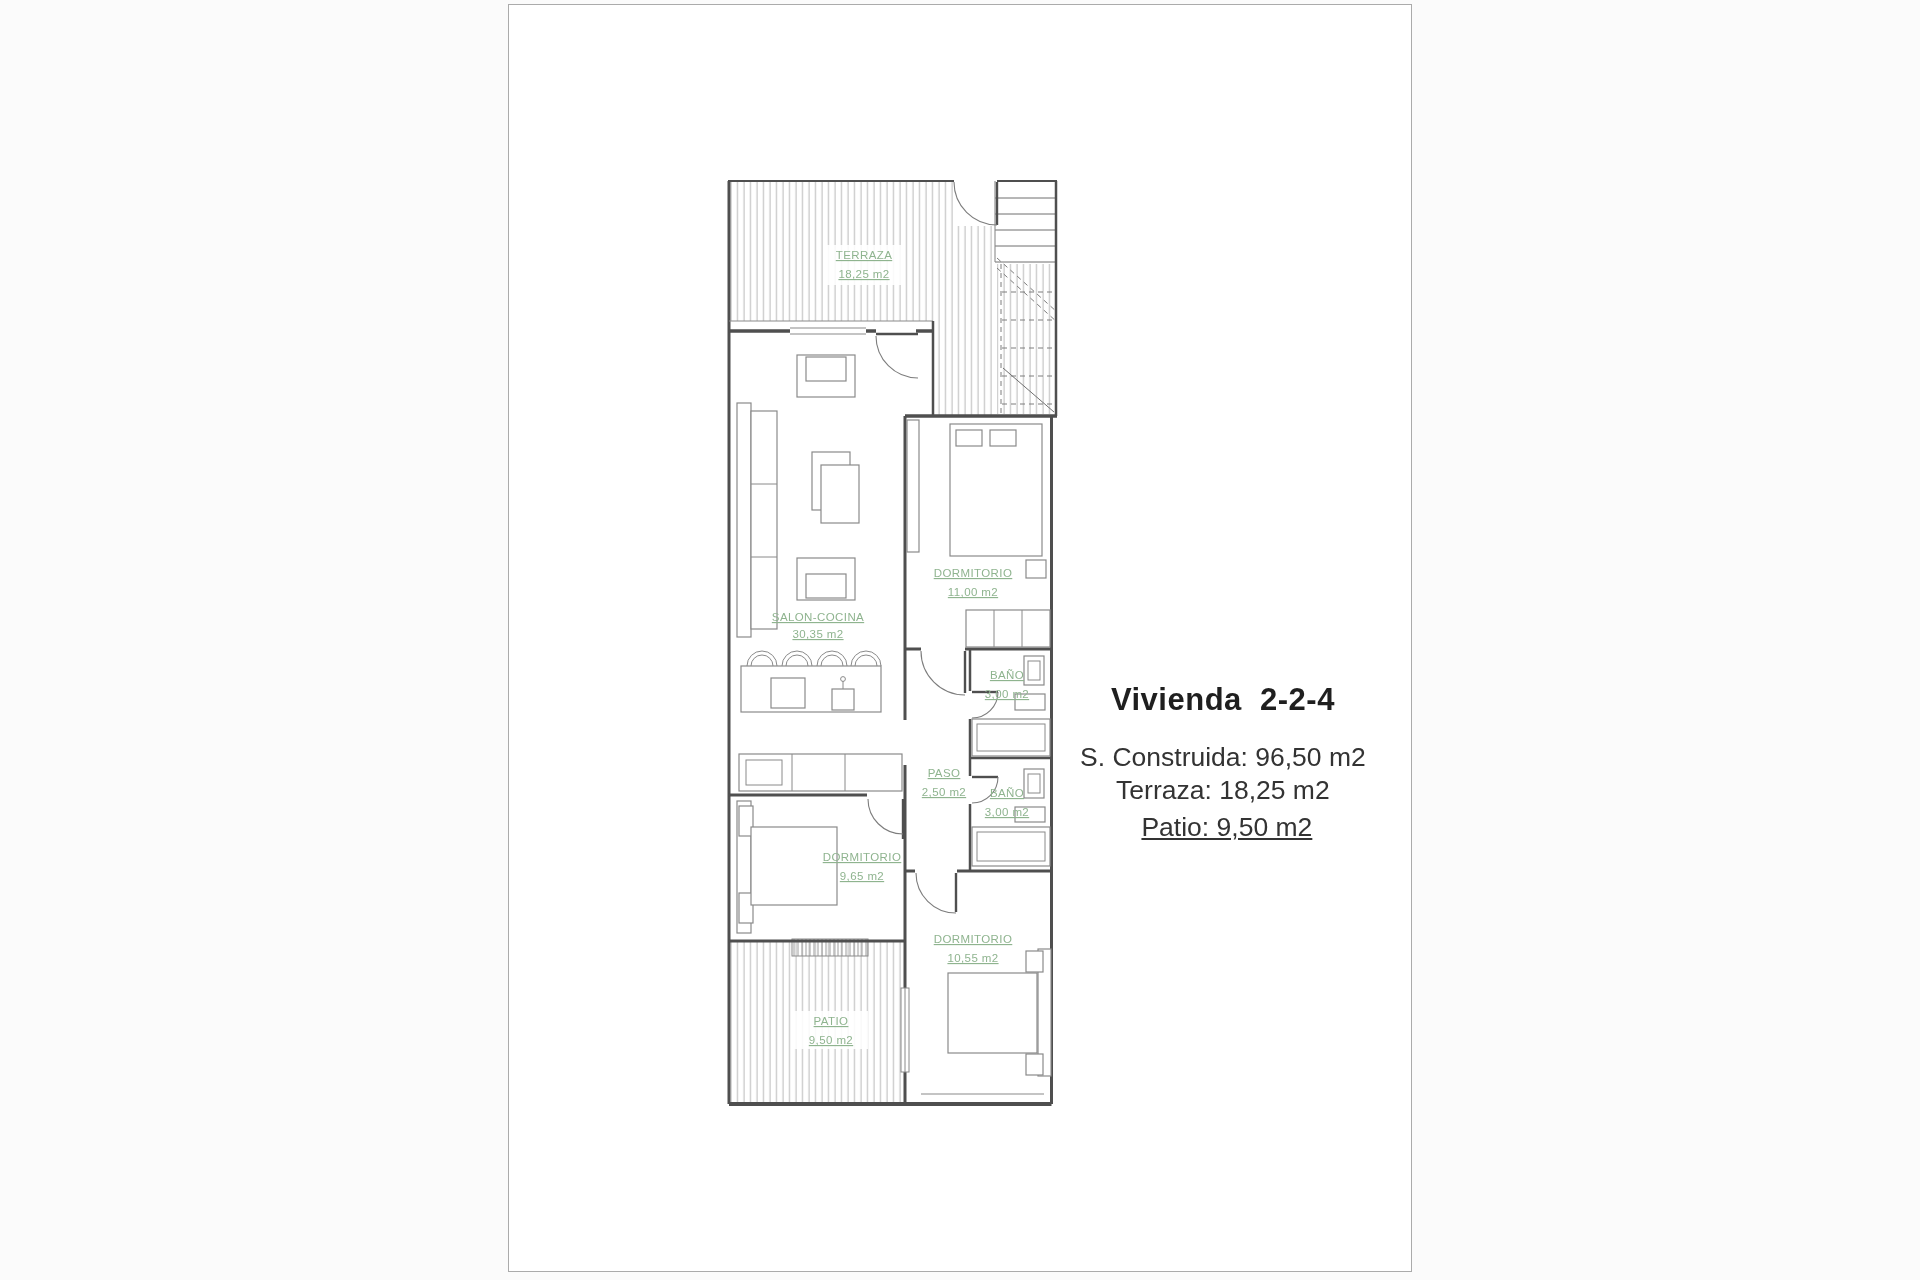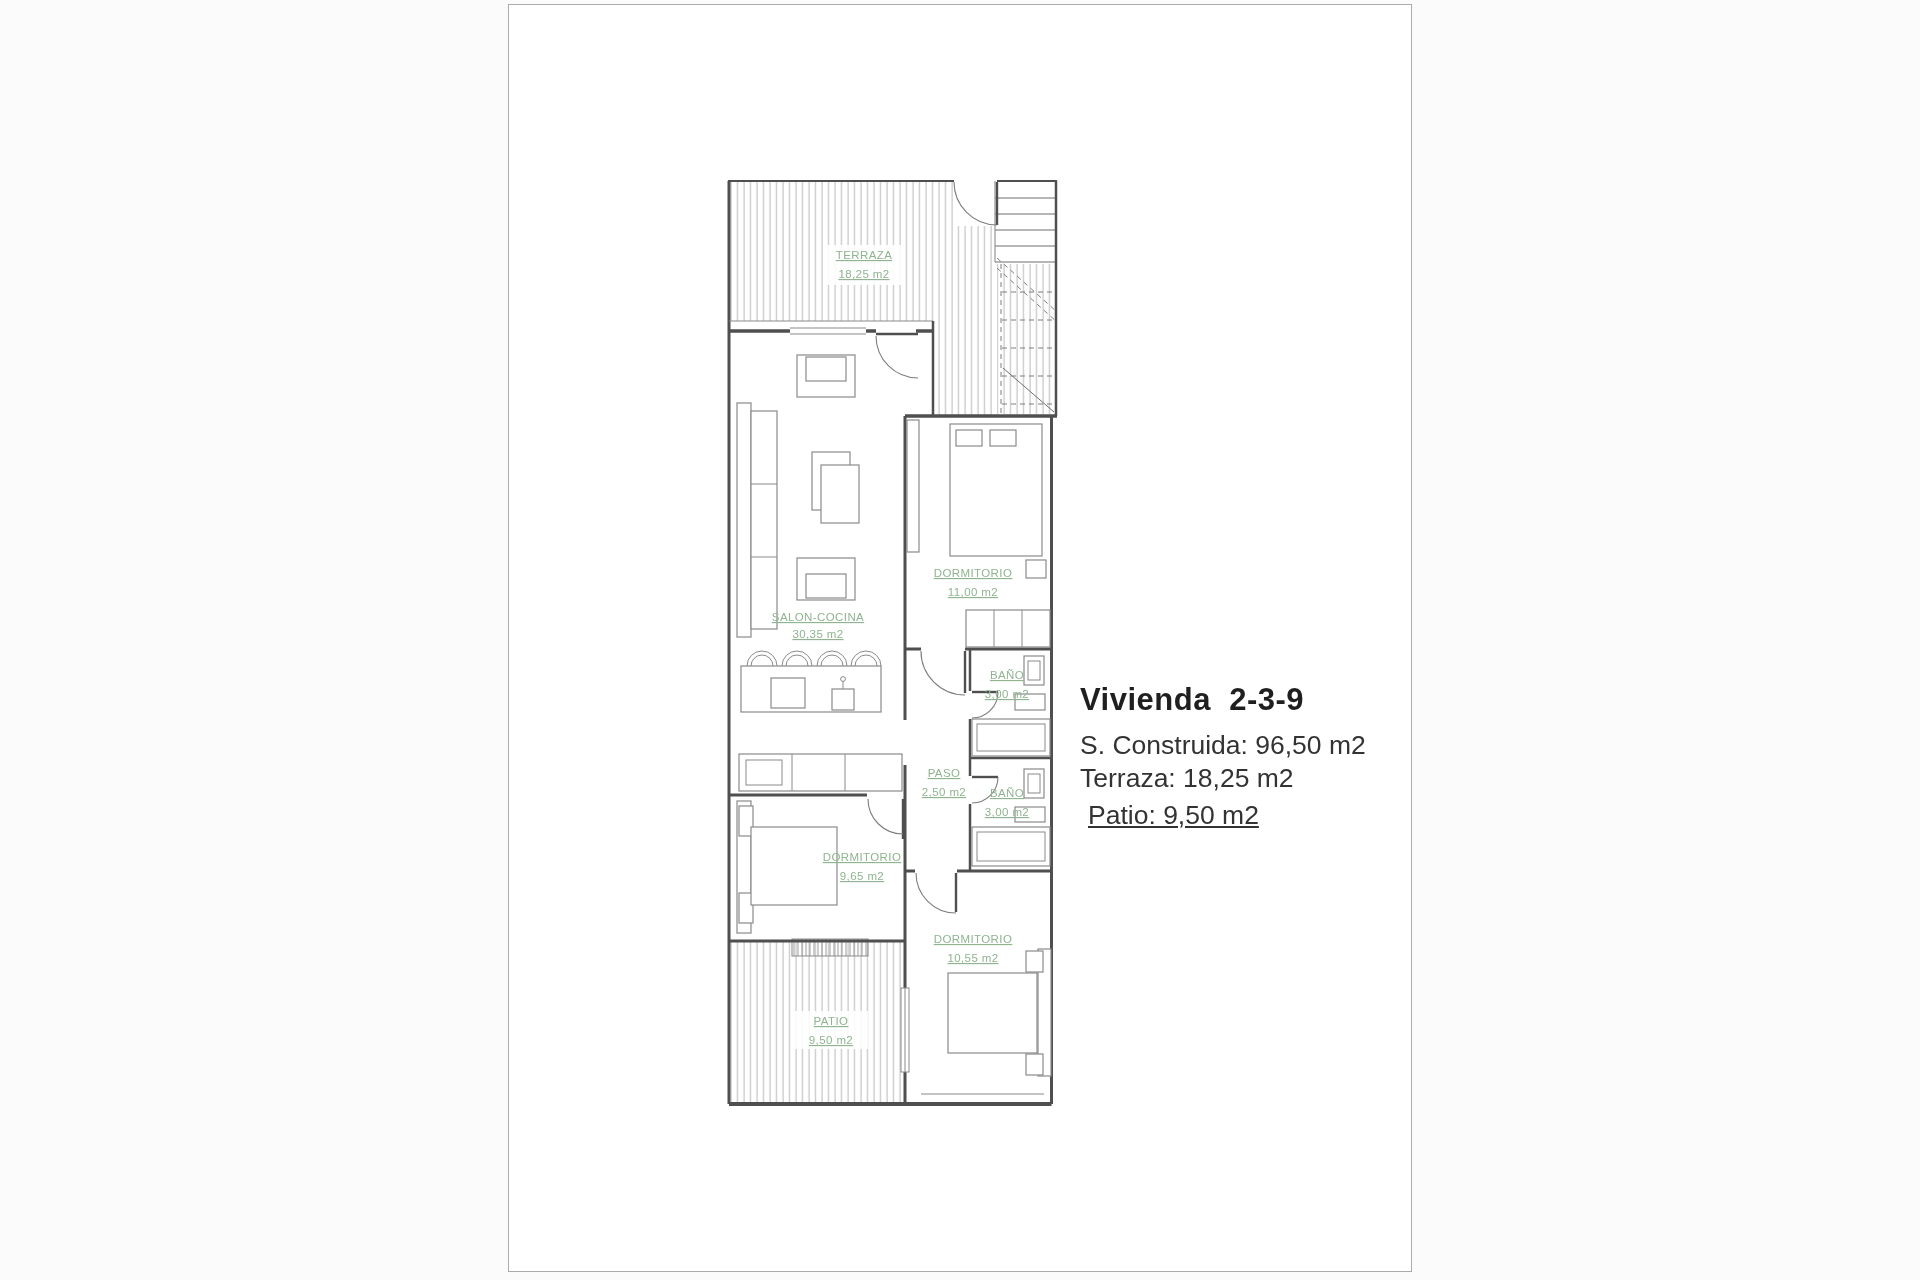--- a/index.html
+++ b/index.html
@@ -1,36 +1,36 @@
 <!DOCTYPE html>
 <html><head>
 <meta charset="utf-8">
 <style>
   html,body{margin:0;padding:0;background:#fbfbfb;}
   .stage{position:relative;width:1920px;height:1280px;background:#fbfbfb;overflow:hidden;
-         font-family:"Liberation Sans",sans-serif;}
+         font-family:"Liberation Sans",sans-serif;text-align:center;}
   .sheet{position:absolute;left:508px;top:4px;width:904px;height:1268px;background:#ffffff;
          border:1px solid #ababab;box-sizing:border-box;}
   svg.plan{position:absolute;left:0;top:0;width:1920px;height:1280px;}
   
   .wall{stroke:#4f4f4f;fill:none;}
   .thin{stroke:#8a8a8a;fill:none;stroke-width:1.1;}
   .furn{stroke:#8a8a8a;fill:#ffffff;stroke-width:1.2;}
   .furnl{stroke:#8a8a8a;fill:none;stroke-width:1;}
   .arc{stroke:#7d7d7d;fill:none;stroke-width:1.1;}
   .leaf{stroke:#4f4f4f;fill:none;stroke-width:2.4;}
   .step{stroke:#6f6f6f;fill:none;stroke-width:1;}
   .dash{stroke:#7d7d7d;fill:none;stroke-width:1;stroke-dasharray:5 4;}
   .roomlabel{fill:#8fb48f;font-family:"Liberation Sans",sans-serif;font-size:11.5px;
              letter-spacing:.4px;text-anchor:middle;text-decoration:underline;}
   .labelbg{fill:#ffffff;opacity:.88;}
   
   .info{position:absolute;left:1080px;top:682px;color:#1f1f1f;}
   .info .title{font-size:31px;font-weight:bold;letter-spacing:.5px;white-space:pre;color:#1f1f1f;}
-  .info .lines{margin-top:11px;font-size:26.5px;color:#333333;line-height:33px;}
+  .info .lines{margin-top:23px;font-size:26.5px;color:#333333;line-height:33px;}
   .info .patio-line{margin-top:4px;padding-left:8px;text-decoration:underline;}
 </style>
 </head>
 <body>
 
 <div class="stage">
 
   <div class="sheet"></div>
 
   <svg class="plan" viewBox="0 0 1920 1280">
@@ -193,21 +193,21 @@
       <text class="roomlabel" x="973" y="943">DORMITORIO</text>
       <text class="roomlabel" x="973" y="962">10,55 m2</text>
 
       <rect class="labelbg" x="794" y="1011" width="74" height="38"></rect>
       <text class="roomlabel" x="831" y="1025">PATIO</text>
       <text class="roomlabel" x="831" y="1044">9,50 m2</text>
     </g>
   </svg>
 
   <div class="info">
-    <div class="title">Vivienda  2-3-9</div>
+    <div class="title">Vivienda  2-2-4</div>
     <div class="lines">
       <div>S. Construida: 96,50 m2</div>
       <div>Terraza: 18,25 m2</div>
       <div class="patio-line">Patio: 9,50 m2</div>
     </div>
   </div>
 
 </div>
 
 </body></html>

